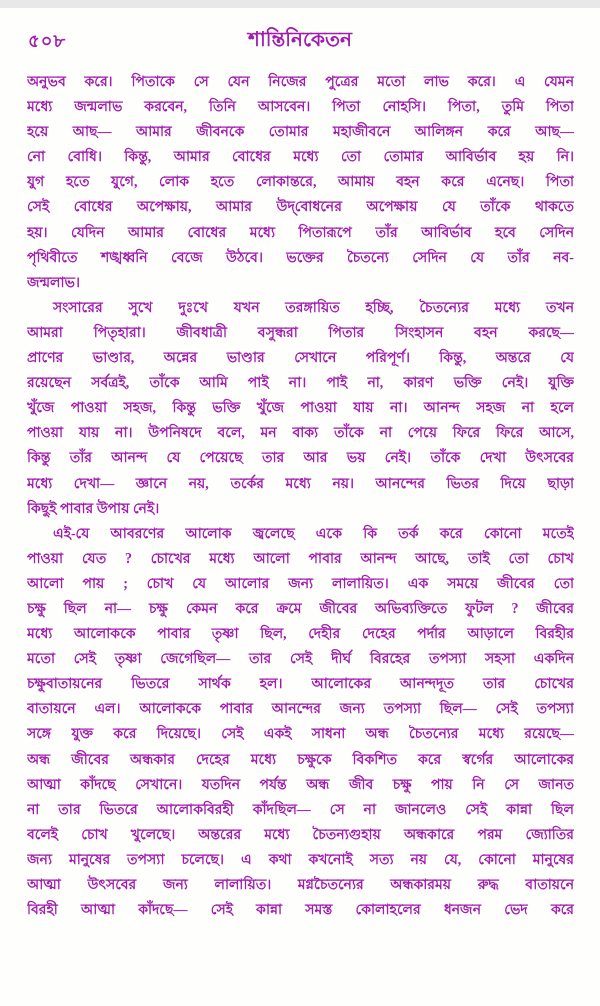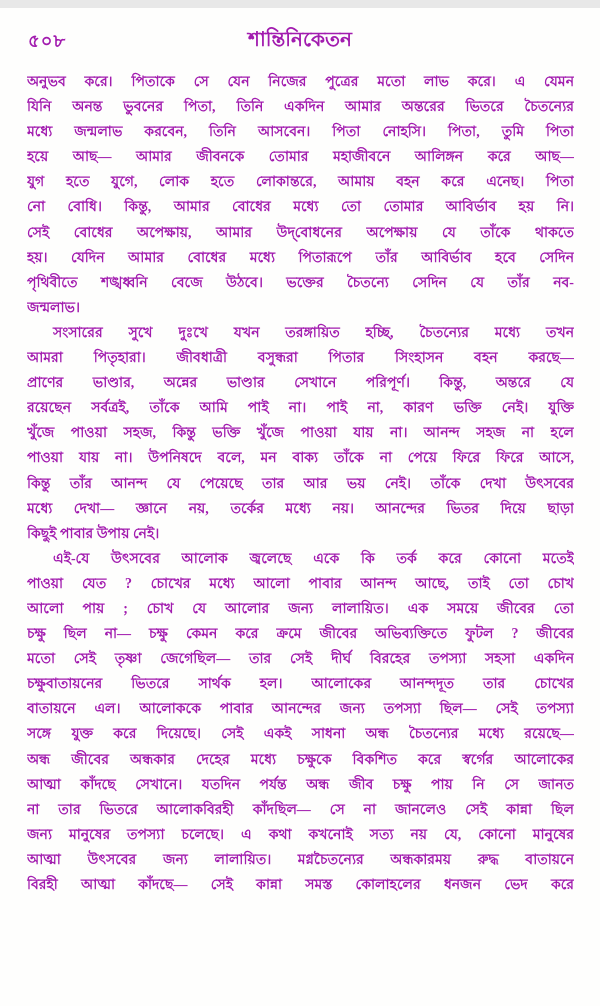--- a/index.html
+++ b/index.html
@@ -42,51 +42,52 @@
 <body>
 
 <div class="page">
   <div class="header-row">
     <span class="page-number">৫০৮</span>
     <div class="page-title">শান্তিনিকেতন</div>
   </div>
   <div class="body-text">
       <div class="paragraph">
         <div class="line">অনুভব করে। পিতাকে সে যেন নিজের পুত্রের মতো লাভ করে। এ যেমন</div>
-        <div class="line">যিনি অনন্ত ভুবনের পিতা, তিনি একদিন আমার অন্তরের ভিতরে চৈতন্যের</div>
         <div class="line">মধ্যে জন্মলাভ করবেন, তিনি আসবেন। পিতা নোহসি। পিতা, তুমি পিতা</div>
         <div class="line">হয়ে আছ— আমার জীবনকে তোমার মহাজীবনে আলিঙ্গন করে আছ—</div>
+        <div class="line">নো বোধি। কিন্তু, আমার বোধের মধ্যে তো তোমার আবির্ভাব হয় নি।</div>
         <div class="line">যুগ হতে যুগে, লোক হতে লোকান্তরে, আমায় বহন করে এনেছ। পিতা</div>
-        <div class="line">নো বোধি। কিন্তু, আমার বোধের মধ্যে তো তোমার আবির্ভাব হয় নি।</div>
         <div class="line">সেই বোধের অপেক্ষায়, আমার উদ্‌বোধনের অপেক্ষায় যে তাঁকে থাকতে</div>
         <div class="line">হয়। যেদিন আমার বোধের মধ্যে পিতারূপে তাঁর আবির্ভাব হবে সেদিন</div>
         <div class="line">পৃথিবীতে শঙ্খধ্বনি বেজে উঠবে। ভক্তের চৈতন্যে সেদিন যে তাঁর নব-</div>
         <div class="line no-justify">জন্মলাভ।</div>
       </div>
       <div class="paragraph">
         <div class="line indent">সংসারের সুখে দুঃখে যখন তরঙ্গায়িত হচ্ছি, চৈতন্যের মধ্যে তখন</div>
         <div class="line">আমরা পিতৃহারা। জীবধাত্রী বসুন্ধরা পিতার সিংহাসন বহন করছে—</div>
         <div class="line">প্রাণের ভাণ্ডার, অন্নের ভাণ্ডার সেখানে পরিপূর্ণ। কিন্তু, অন্তরে যে</div>
         <div class="line">রয়েছেন সর্বত্রই, তাঁকে আমি পাই না। পাই না, কারণ ভক্তি নেই। যুক্তি</div>
         <div class="line">খুঁজে পাওয়া সহজ, কিন্তু ভক্তি খুঁজে পাওয়া যায় না। আনন্দ সহজ না হলে</div>
         <div class="line">পাওয়া যায় না। উপনিষদে বলে, মন বাক্য তাঁকে না পেয়ে ফিরে ফিরে আসে,</div>
         <div class="line">কিন্তু তাঁর আনন্দ যে পেয়েছে তার আর ভয় নেই। তাঁকে দেখা উৎসবের</div>
         <div class="line">মধ্যে দেখা— জ্ঞানে নয়, তর্কের মধ্যে নয়। আনন্দের ভিতর দিয়ে ছাড়া</div>
         <div class="line no-justify">কিছুই পাবার উপায় নেই।</div>
       </div>
       <div class="paragraph">
-        <div class="line indent">এই-যে উৎসবের আলোক জ্বলেছে একে কি তর্ক করে কোনো মতেই</div>
+        <div class="line indent">এই-যে আবরণের আলোক জ্বলেছে একে কি তর্ক করে কোনো মতেই</div>
         <div class="line">পাওয়া যেত ? চোখের মধ্যে আলো পাবার আনন্দ আছে, তাই তো চোখ</div>
         <div class="line">আলো পায় ; চোখ যে আলোর জন্য লালায়িত। এক সময়ে জীবের তো</div>
         <div class="line">চক্ষু ছিল না— চক্ষু কেমন করে ক্রমে জীবের অভিব্যক্তিতে ফুটল ? জীবের</div>
+        <div class="line">মধ্যে আলোককে পাবার তৃষ্ণা ছিল, দেহীর দেহের পর্দার আড়ালে বিরহীর</div>
         <div class="line">মতো সেই তৃষ্ণা জেগেছিল— তার সেই দীর্ঘ বিরহের তপস্যা সহসা একদিন</div>
         <div class="line">চক্ষুবাতায়নের ভিতরে সার্থক হল। আলোকের আনন্দদূত তার চোখের</div>
         <div class="line">বাতায়নে এল। আলোককে পাবার আনন্দের জন্য তপস্যা ছিল— সেই তপস্যা</div>
         <div class="line">সঙ্গে যুক্ত করে দিয়েছে। সেই একই সাধনা অন্ধ চৈতন্যের মধ্যে রয়েছে—</div>
         <div class="line">অন্ধ জীবের অন্ধকার দেহের মধ্যে চক্ষুকে বিকশিত করে স্বর্গের আলোকের</div>
         <div class="line">আত্মা কাঁদছে সেখানে। যতদিন পর্যন্ত অন্ধ জীব চক্ষু পায় নি সে জানত</div>
         <div class="line">না তার ভিতরে আলোকবিরহী কাঁদছিল— সে না জানলেও সেই কান্না ছিল</div>
+        <div class="line">বলেই চোখ খুলেছে। অন্তরের মধ্যে চৈতন্যগুহায় অন্ধকারে পরম জ্যোতির</div>
         <div class="line">জন্য মানুষের তপস্যা চলেছে। এ কথা কখনোই সত্য নয় যে, কোনো মানুষের</div>
         <div class="line">আত্মা উৎসবের জন্য লালায়িত। মগ্নচৈতন্যের অন্ধকারময় রুদ্ধ বাতায়নে</div>
         <div class="line">বিরহী আত্মা কাঁদছে— সেই কান্না সমস্ত কোলাহলের ধনজন ভেদ করে</div>
       </div>
     </div>
 </div>
 
 </body></html>

